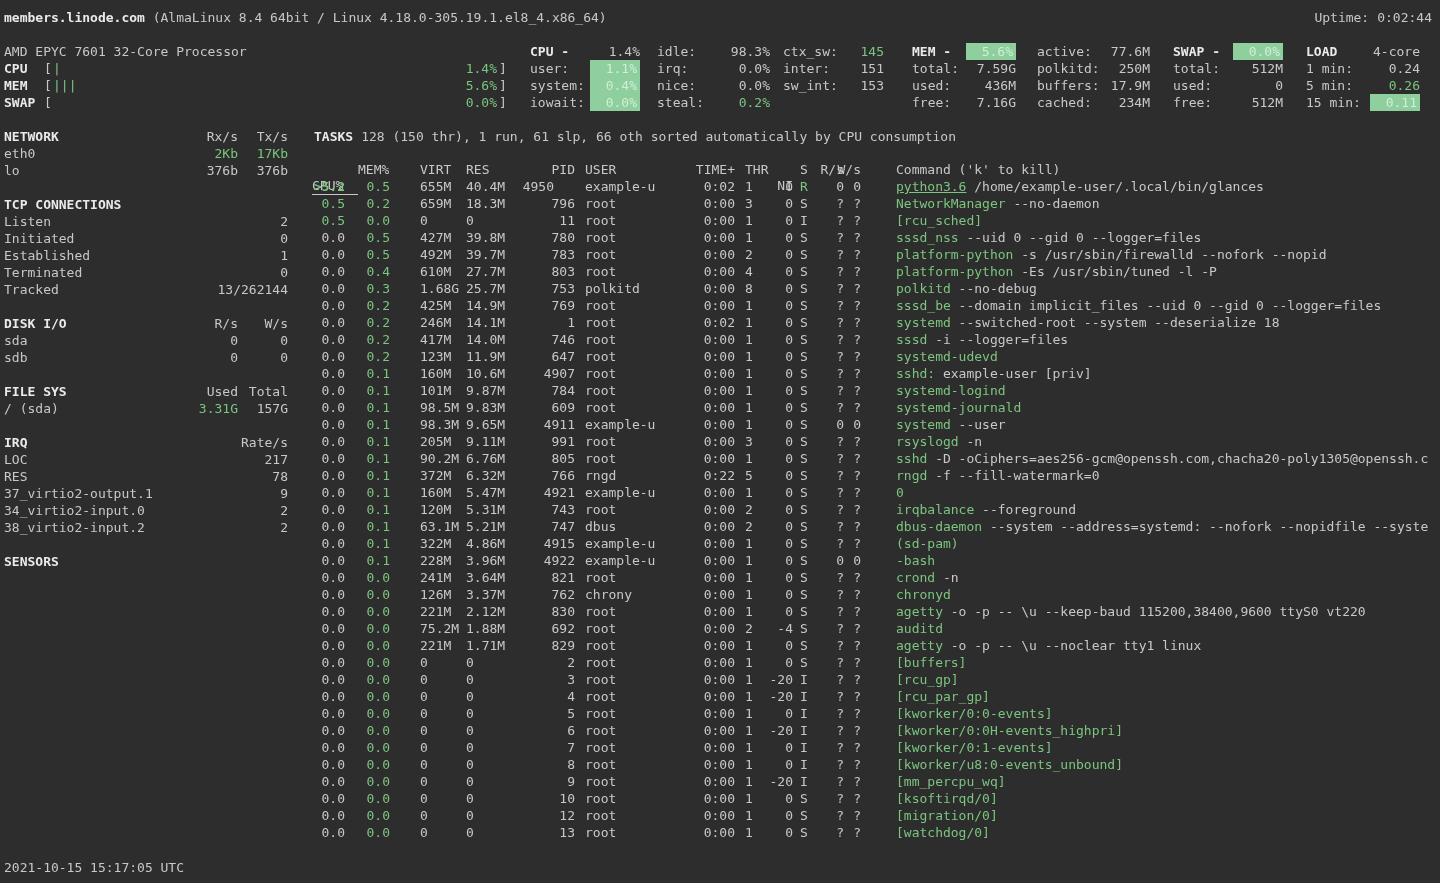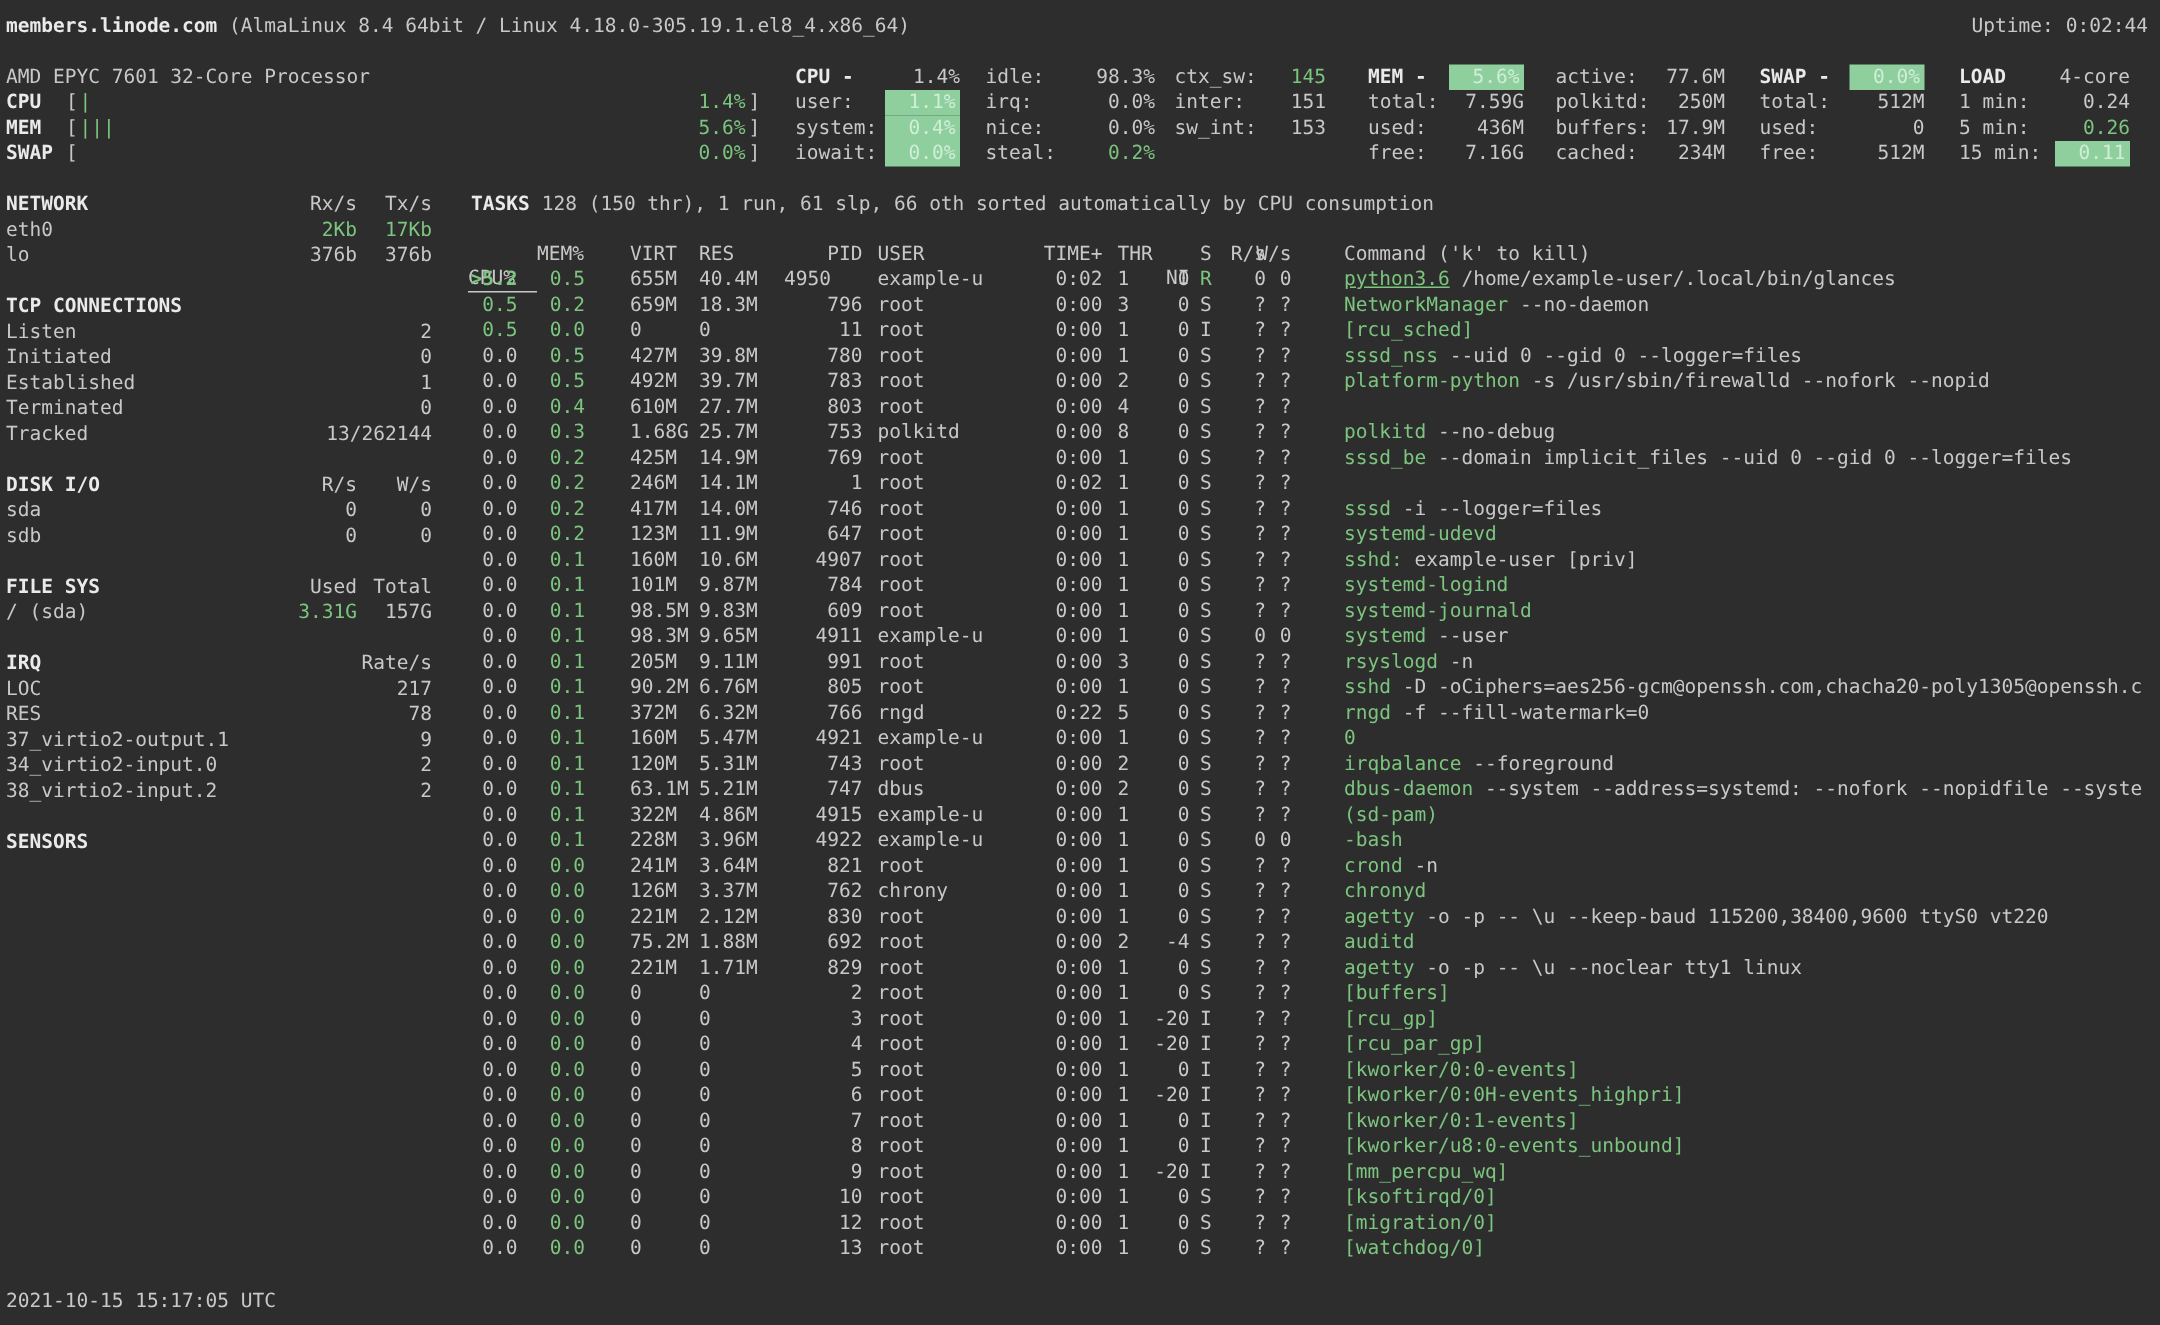--- a/index.html
+++ b/index.html
@@ -240,20 +240,21 @@
         <span class="cell" style="left: 420px;">610M</span>
         <span class="cell" style="left: 466px;">27.7M</span>
         <span class="cell r" style="left: 495px; width: 80px;">803</span>
         <span class="cell" style="left: 585px;">root</span>
         <span class="cell r" style="left: 665px; width: 70px;">0:00</span>
         <span class="cell" style="left: 745px;">4</span>
         <span class="cell r" style="left: 733px; width: 60px;">0</span>
         <span class="cell" style="left: 800px;">S</span>
         <span class="cell r" style="left: 764px; width: 80px;">?</span>
         <span class="cell r" style="left: 781px; width: 80px;">?</span>
+        <span class="cell" style="left: 896px;"><span class="g">platform-python</span><span> -Es /usr/sbin/tuned -l -P</span></span>
       </div>
       <div class="row" style="top: 280px;">
         <span class="cell r" style="left: 265px; width: 80px;">0.0</span>
         <span class="cell g r" style="left: 310px; width: 80px;">0.3</span>
         <span class="cell" style="left: 420px;">1.68G</span>
         <span class="cell" style="left: 466px;">25.7M</span>
         <span class="cell r" style="left: 495px; width: 80px;">753</span>
         <span class="cell" style="left: 585px;">polkitd</span>
         <span class="cell r" style="left: 665px; width: 70px;">0:00</span>
         <span class="cell" style="left: 745px;">8</span>
@@ -284,20 +285,21 @@
         <span class="cell" style="left: 420px;">246M</span>
         <span class="cell" style="left: 466px;">14.1M</span>
         <span class="cell r" style="left: 495px; width: 80px;">1</span>
         <span class="cell" style="left: 585px;">root</span>
         <span class="cell r" style="left: 665px; width: 70px;">0:02</span>
         <span class="cell" style="left: 745px;">1</span>
         <span class="cell r" style="left: 733px; width: 60px;">0</span>
         <span class="cell" style="left: 800px;">S</span>
         <span class="cell r" style="left: 764px; width: 80px;">?</span>
         <span class="cell r" style="left: 781px; width: 80px;">?</span>
+        <span class="cell" style="left: 896px;"><span class="g">systemd</span><span> --switched-root --system --deserialize 18</span></span>
       </div>
       <div class="row" style="top: 331px;">
         <span class="cell r" style="left: 265px; width: 80px;">0.0</span>
         <span class="cell g r" style="left: 310px; width: 80px;">0.2</span>
         <span class="cell" style="left: 420px;">417M</span>
         <span class="cell" style="left: 466px;">14.0M</span>
         <span class="cell r" style="left: 495px; width: 80px;">746</span>
         <span class="cell" style="left: 585px;">root</span>
         <span class="cell r" style="left: 665px; width: 70px;">0:00</span>
         <span class="cell" style="left: 745px;">1</span>

